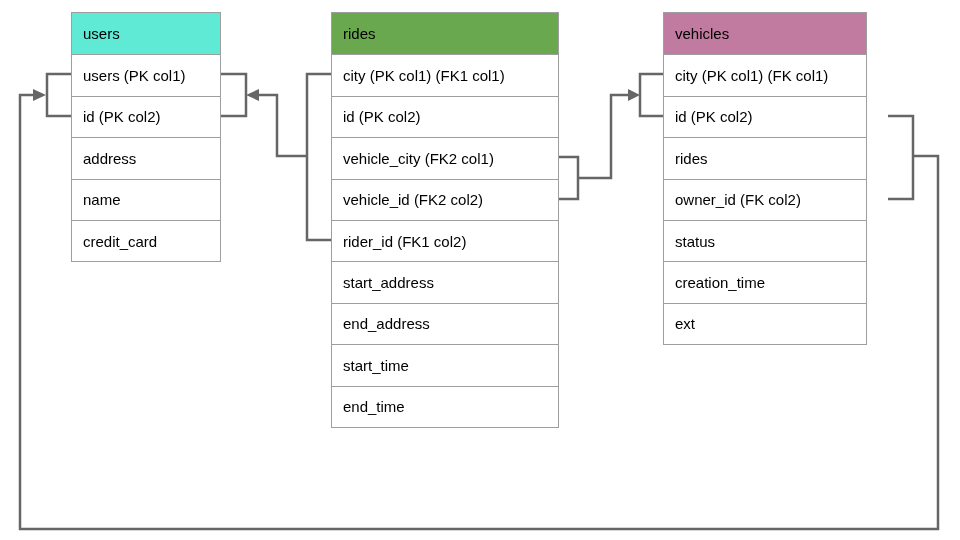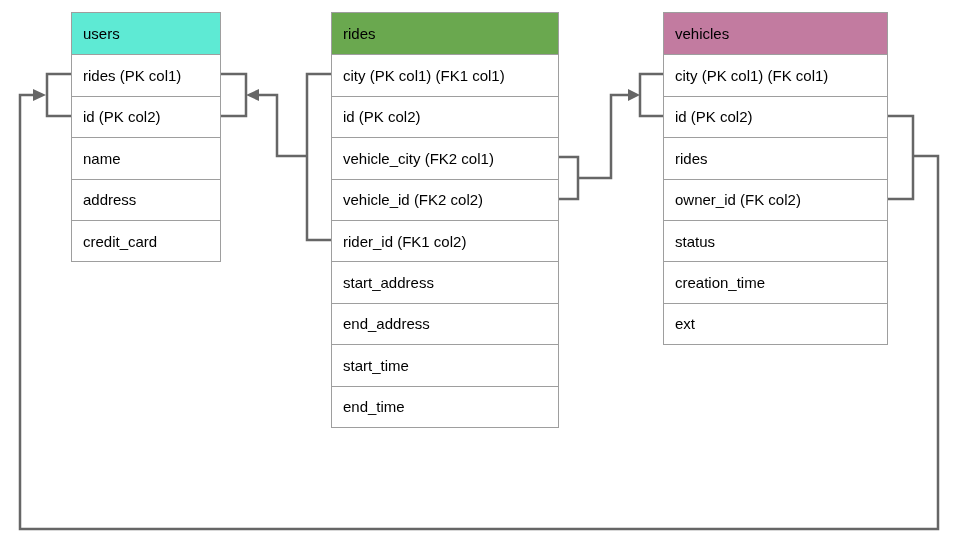--- a/index.html
+++ b/index.html
@@ -83,39 +83,39 @@
 
     <path class="conn" d="M554,157 H578 V199 H554"></path>
     <path class="conn" d="M578,178 H611 V95 H628"></path>
     <path class="conn" d="M663,74 H640 V116 H663"></path>
     <polygon class="arrowhead" points="640,95 628,89 628,101"></polygon>
   </svg>
 
   <div id="tables-layer">
       <div class="erd-table" style="left: 71px; top: 12px; width: 150px;">
         <div class="erd-header" style="background: #5eead4;">users</div>
-        <div class="erd-row">rides (PK col1)</div>
+        <div class="erd-row">users (PK col1)</div>
         <div class="erd-row">id (PK col2)</div>
+        <div class="erd-row">address</div>
         <div class="erd-row">name</div>
-        <div class="erd-row">address</div>
         <div class="erd-row">credit_card</div>
       </div>
       <div class="erd-table" style="left: 331px; top: 12px; width: 228px;">
         <div class="erd-header" style="background: rgb(106, 168, 79);">rides</div>
         <div class="erd-row">city (PK col1) (FK1 col1)</div>
         <div class="erd-row">id (PK col2)</div>
         <div class="erd-row">vehicle_city (FK2 col1)</div>
         <div class="erd-row">vehicle_id (FK2 col2)</div>
         <div class="erd-row">rider_id (FK1 col2)</div>
         <div class="erd-row">start_address</div>
         <div class="erd-row">end_address</div>
         <div class="erd-row">start_time</div>
         <div class="erd-row">end_time</div>
       </div>
-      <div class="erd-table" style="left: 663px; top: 12px; width: 225px;">
+      <div class="erd-table" style="left: 663px; top: 12px; width: 204px;">
         <div class="erd-header" style="background: rgb(194, 123, 160);">vehicles</div>
         <div class="erd-row">city (PK col1) (FK col1)</div>
         <div class="erd-row">id (PK col2)</div>
         <div class="erd-row">rides</div>
         <div class="erd-row">owner_id (FK col2)</div>
         <div class="erd-row">status</div>
         <div class="erd-row">creation_time</div>
         <div class="erd-row">ext</div>
       </div>
     </div>

